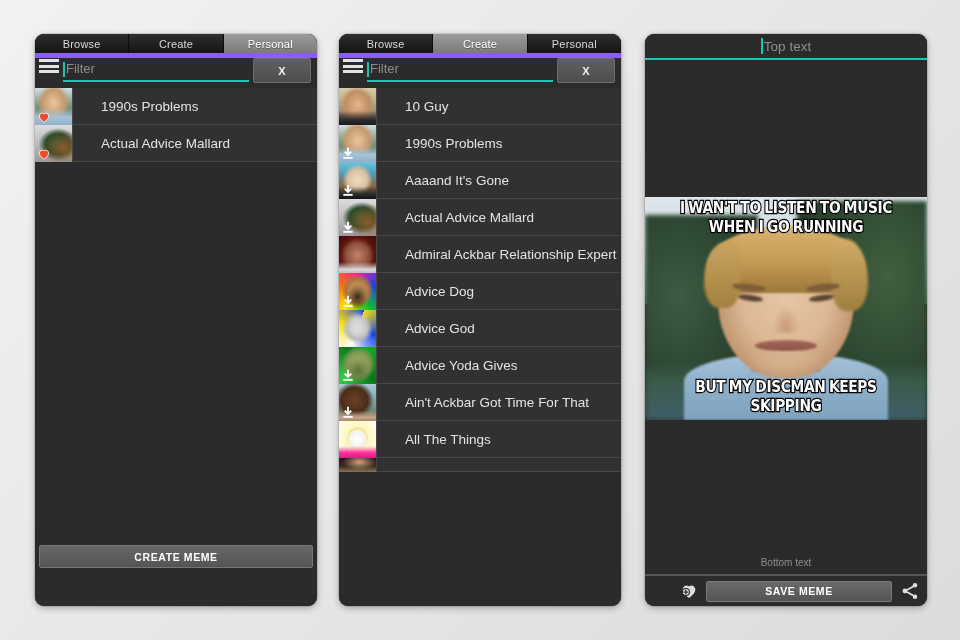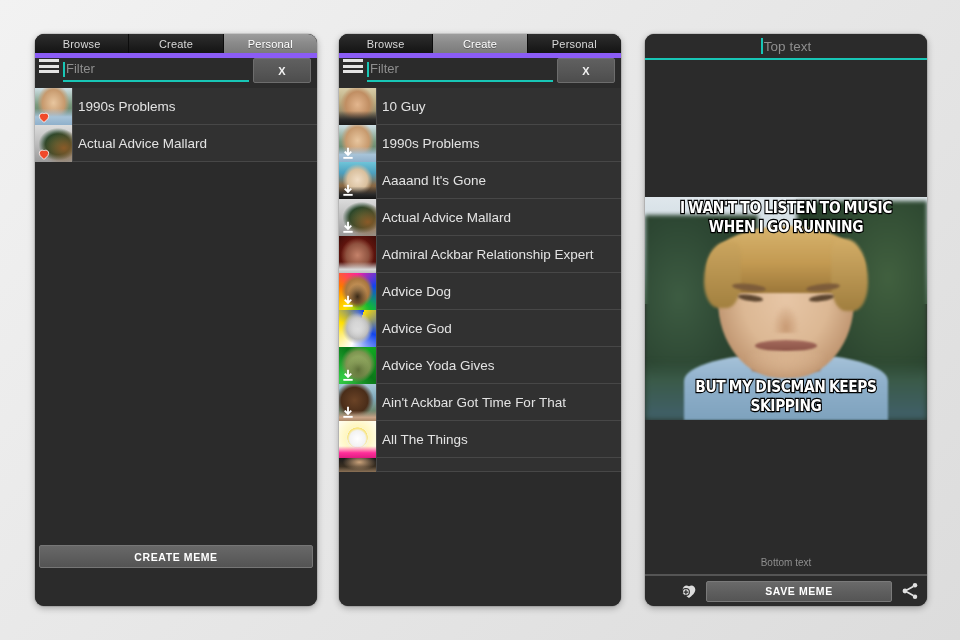--- a/index.html
+++ b/index.html
@@ -133,21 +133,21 @@
   }
   .thumb .badge {
     position: absolute;
     left: 2px; bottom: 1px;
     width: 14px; height: 14px;
     display: flex; align-items: center; justify-content: center;
   }
   .row-label {
     flex: 1 1 auto;
     display: flex; align-items: center;
-    padding-left: 5px;
+    padding-left: 28px;
     color: #e3e3e3;
     font-size: 13.5px;
     border-left: 1px solid #474747;
   }
   .row.partial { height: 14px; border-bottom: 1px solid #474747; }
   .row.partial .thumb { height: 14px; }
 
   
   .spacer { flex: 1 1 auto; background: #2b2b2b; }
   .cta-wrap { padding: 0 4px; background: #2b2b2b; flex: 0 0 auto; }

